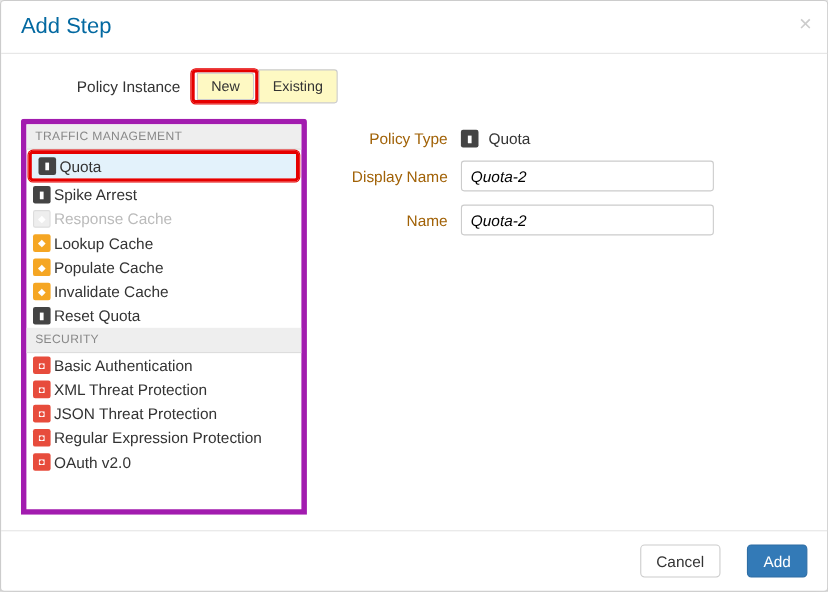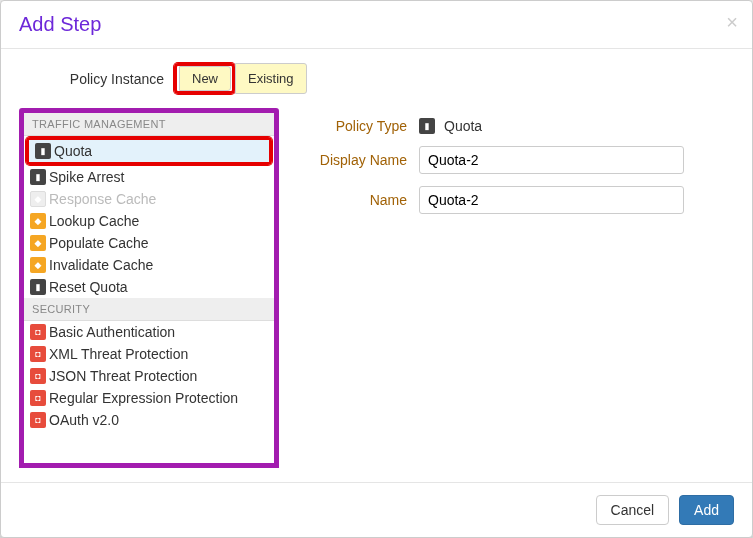--- a/index.html
+++ b/index.html
@@ -21,21 +21,21 @@
   display: flex;
   flex-direction: column;
 }
 .modal-header {
   padding: 12px 18px;
   border-bottom: 1px solid #e5e5e5;
 }
 .modal-header h3 {
   font-size: 20px;
   font-weight: 400;
-  color: #6d28d9;
+  color: #0369a1;
 }
 .close-x {
   position: absolute;
   top: 10px;
   right: 14px;
   font-size: 20px;
   color: #ccc;
   cursor: pointer;
   background: none;
   border: none;
@@ -122,37 +122,38 @@
 .ic-sec { background: #e74c3c; }
 .details {
   flex: 1;
   padding: 10px 20px;
 }
 .form-row { display: flex; align-items: center; margin-bottom: 12px; }
 .form-label { width: 120px; text-align: right; padding-right: 12px; font-size: 14px; color:#a16207; }
 .form-value { flex: 1; }
 .policy-type-val { display: flex; align-items: center; gap: 6px; }
 .text-input {
-  width: 265px;
+  width: 230px;
   padding: 5px 8px;
   border: 1px solid #ccc;
   border-radius: 3px;
   font-size: 14px;
+  font-style: italic;
 }
 .modal-footer {
   padding: 12px 18px;
   border-top: 1px solid #e5e5e5;
   text-align: right;
 }
 .btn {
   padding: 6px 14px;
   font-size: 14px;
   border-radius: 4px;
   cursor: pointer;
-  margin-left: 6px;
+  margin-left: 20px;
 }
 .btn-default {
   background: #fff;
   border: 1px solid #ccc;
   color: #333;
 }
 .btn-primary {
   background: #337ab7;
   border: 1px solid #2e6da4;
   color: #fff;

